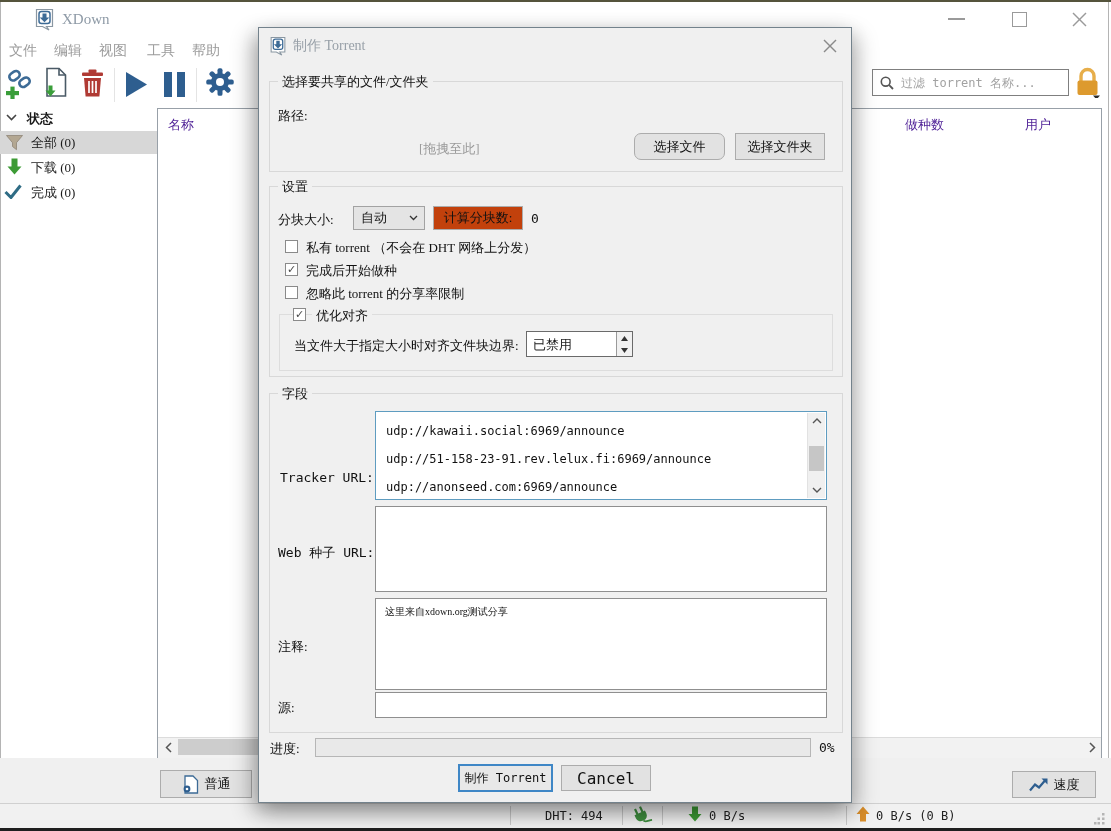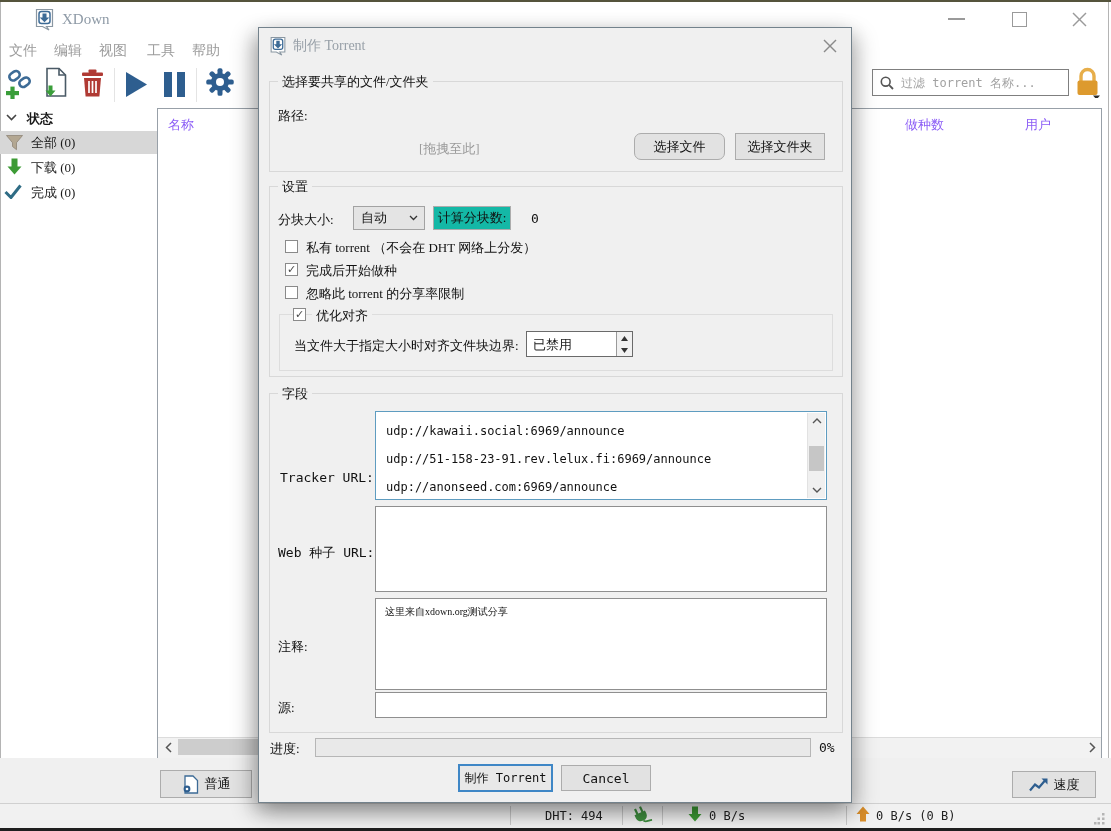--- a/index.html
+++ b/index.html
@@ -12,21 +12,21 @@
   .cjk{font-size:13px;}
   .mono{font-family:"DejaVu Sans Mono",monospace;font-size:12px;}
   .menuitem{position:absolute;top:42px;font-size:14px;color:#9b9b9b;cursor:default;}
   .tbsep{position:absolute;top:68px;width:1px;height:34px;background:#e4e4e4;}
   .searchbox{position:absolute;left:872px;top:69px;width:197px;height:27px;background:#fff;border:1px solid #7f7f7f;box-sizing:border-box;display:flex;align-items:center;}
   .searchbox input{border:none;outline:none;flex:1;font-family:"DejaVu Sans Mono",monospace;font-size:12px;color:#444;background:transparent;min-width:0;}
   .searchbox input::placeholder{color:#a2a2a2;}
   .side-row{position:absolute;left:0;width:153px;height:23px;font-size:13px;padding-left:48px;}
   .side-label{position:absolute;left:31px;top:3px;}
   .listarea{position:absolute;left:157px;top:108px;width:945px;height:650px;background:#fff;border:1px solid #98a0a8;box-sizing:border-box;}
-  .colhdr{position:absolute;top:116px;font-size:13px;color:#8b5cf6;}
+  .colhdr{position:absolute;top:116px;font-size:13px;color:#4c1d95;}
   .hscroll{position:absolute;left:158px;top:737px;width:943px;height:20px;background:#f2f2f2;border-top:1px solid #dcdcdc;}
   .scrollbtn{position:absolute;top:739px;width:16px;height:17px;display:flex;align-items:center;justify-content:center;background:#f2f2f2;}
   .wbtn{background:#e2e2e2;border:1px solid #acacac;box-sizing:border-box;display:flex;align-items:center;justify-content:center;font-size:13px;color:#111;cursor:default;}
   .statusbar{position:absolute;left:0;top:803px;width:1111px;height:25px;background:#f1f1f1;border-top:1px solid #d0d0d0;box-sizing:border-box;}
   .st-sep{position:absolute;top:806px;width:1px;height:19px;background:#c8c8c8;}
   .st-txt{position:absolute;top:809px;font-family:"DejaVu Sans Mono",monospace;font-size:12px;color:#222;}
   
   .dialog{position:absolute;left:258px;top:27px;width:594px;height:776px;background:#f0f0f0;border:1px solid #73828c;box-sizing:border-box;box-shadow:-6px 8px 20px rgba(0,0,0,.30),6px 8px 20px rgba(0,0,0,.22);z-index:10;}
   .dlg-title{position:absolute;left:34px;top:9px;font-size:14px;color:#98a0a8;}
   .grp{position:absolute;border:1px solid #d8d8d8;}
@@ -295,21 +295,21 @@
     </div>
     <div class="dlbl" style="left:19px;top:183px;">分块大小:</div>
     <div class="abs" style="left:94px;top:178px;width:72px;height:24px;background:#e4e4e4;border:1px solid #a2a2a2;box-sizing:border-box;display:flex;align-items:center;">
       <span style="flex:1;padding-left:7px;font-size:13px;">自动</span>
       <span style="margin-right:6px;">
         <svg width="9" height="6" viewBox="0 0 9 6">
             <polyline points="1,1 4.5,4.5 8,1" stroke="#333" stroke-width="1.3" fill="none"></polyline>
           </svg>
       </span>
     </div>
-    <div class="wbtn abs" style="left:174px;top:178px;width:78px;height:24px;background:#14b8a6;">计算分块数:</div>
+    <div class="wbtn abs" style="left:174px;top:178px;width:90px;height:24px;background:#c2410c;">计算分块数:</div>
     <div class="dlbl mono" style="left:272px;top:183px;">0</div>
 
     <div class="cb" style="left:26px;top:212px;"></div>
     <div class="dlbl" style="left:47px;top:211px;">私有 torrent （不会在 DHT 网络上分发）</div>
     <div class="cb" style="left:26px;top:235px;">✓</div>
     <div class="dlbl" style="left:47px;top:234px;">完成后开始做种</div>
     <div class="cb" style="left:26px;top:258px;"></div>
     <div class="dlbl" style="left:47px;top:257px;">忽略此 torrent 的分享率限制</div>
 
     <div class="grp" style="left:20px;top:286px;width:552px;height:55px;border-color:#dddddd;"></div>
@@ -372,17 +372,17 @@
       <input value="" style="">
     </div>
 
     <div class="dlbl" style="left:11px;top:712px;">进度:</div>
     <div class="progress-track" style="left:56px;top:710px;width:496px;height:19px;">
       <div class="progress-fill" style="width: 0%;"></div>
     </div>
     <div class="dlbl mono" style="left:560px;top:712px;">0%</div>
 
     <div class="wbtn abs" style="left:199px;top:736px;width:95px;height:28px;background:#e8e8e8;border:2px solid #3f87c6;font-family:'DejaVu Sans Mono',monospace;font-size:12px;">制作 Torrent</div>
-    <div class="wbtn abs" style="left:302px;top:737px;width:90px;height:26px;font-family:'DejaVu Sans Mono',monospace;font-size:13px;">Cancel</div>
+    <div class="wbtn abs" style="left:302px;top:737px;width:90px;height:26px;font-family:'DejaVu Sans Mono',monospace;font-size:16px;">Cancel</div>
   </div>
 
   <div class="botstrip"></div>
 </div>
 
 </body></html>

